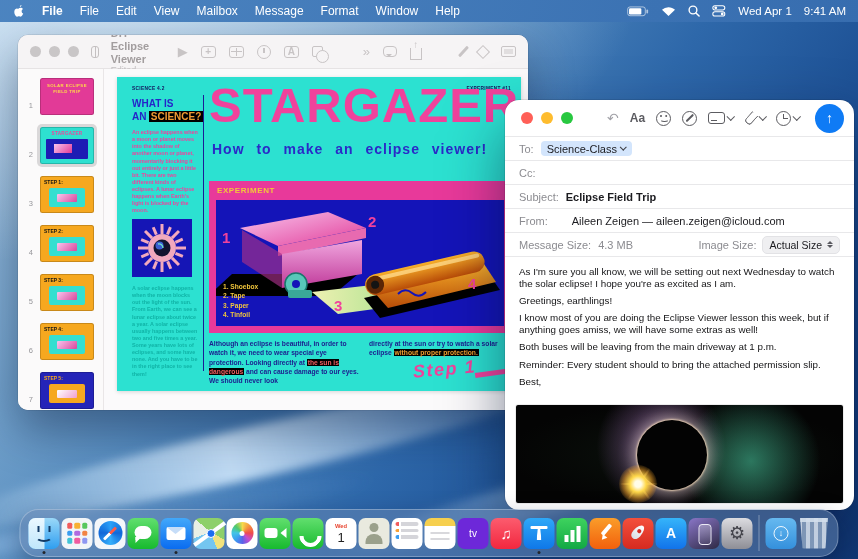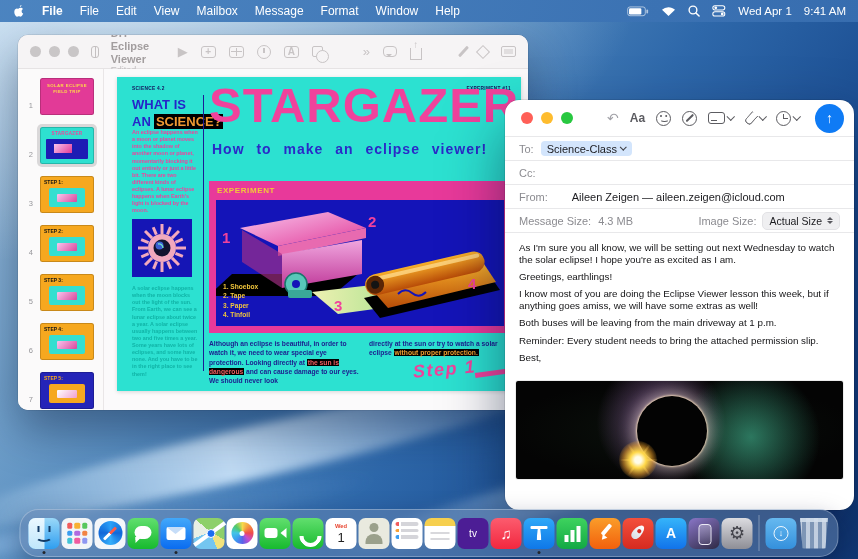--- a/index.html
+++ b/index.html
@@ -77,21 +77,21 @@
   .tstep .mini::after{content:"";position:absolute;left:22%;top:30%;width:55%;height:42%;background:linear-gradient(135deg,#f8c6ee,#d8489c);border-radius:1px}
   .t7{background:#2424b8}
   .t7 .lab{position:absolute;left:3px;top:2px;font-size:5px;font-weight:800;color:#f6a81f}
   .t7 .mini{position:absolute;left:8px;top:11px;right:8px;bottom:5px;background:#f6a81f;border-radius:2px}
   .t7 .mini::after{content:"";position:absolute;left:22%;top:30%;width:55%;height:42%;background:linear-gradient(135deg,#ffffff,#f0a0d0);border-radius:1px}
 
   .kdoc-area{flex:1;background:#fbfafb;position:relative}
   .page{position:absolute;left:13px;top:8px;width:404px;height:314px;background:#2ce1d1;overflow:hidden;box-shadow:0 1px 4px rgba(0,0,0,.15)}
   .kick{position:absolute;font-size:4.8px;font-weight:800;color:#13135c;letter-spacing:.3px}
   .kl{left:15px;top:9px}.kr{right:10px;top:9px}
-  .head1{position:absolute;left:15px;top:20px;font-size:13px;font-weight:800;color:#2525c9;line-height:1.3}
+  .head1{position:absolute;left:15px;top:20px;font-size:10px;font-weight:800;color:#2525c9;line-height:1.3}
   .hlq{background:#000;color:#f09a32;padding:0 1.5px}
   .ppink{position:absolute;left:15px;top:52px;width:66px;font-size:5.4px;line-height:1.32;color:#f0419d;font-weight:700}
   .sunbox{position:absolute;left:15px;top:142px;width:60px;height:58px;background:#1515b5}
   .pteal{position:absolute;left:15px;top:208px;width:66px;font-size:5.4px;line-height:1.32;color:#10b3a6;font-weight:700}
   .vline{position:absolute;left:86px;top:18px;width:1.3px;height:276px;background:#1c1c96}
   .ptitle{position:absolute;left:92px;top:0px;font-size:49px;font-weight:800;color:#f0429c;letter-spacing:1px;white-space:nowrap}
   .psub{position:absolute;left:95px;top:64px;font-size:14px;font-weight:700;color:#2a2ac8;letter-spacing:1px;word-spacing:7px;white-space:nowrap}
   .mat{position:absolute;left:92px;top:104px;width:302px;height:152px;background:#e8399a}
   .mat .mlab{position:absolute;left:8px;top:5px;font-size:8px;font-weight:800;color:#f2c63c;letter-spacing:.6px}
   .mbox{position:absolute;left:7px;top:19px;right:7px;bottom:7px;background:#1414b8;overflow:hidden}
@@ -194,21 +194,21 @@
   .cal b{color:#e8432e;font-size:5.8px;font-weight:700;line-height:1.4}
   .cal s{text-decoration:none;font-size:13px;color:#222;line-height:1}
   .ct{background:#e9eadf}
   .ct::before{content:"";position:absolute;left:11px;top:5.5px;width:9px;height:9px;border-radius:50%;background:#9aa08b}
   .ct::after{content:"";position:absolute;left:7px;top:16px;width:17px;height:10px;border-radius:8px 8px 0 0;background:#9aa08b}
   .rm{background:#fff;padding-top:4.5px}
   .rm i{display:block;height:3.5px;margin:0 4px 3.2px;border-radius:2px;
         background:linear-gradient(90deg,var(--c) 0 3.5px,transparent 3.5px 5.5px,#d5d5da 5.5px)}
   .nt{background:linear-gradient(180deg,#f6cf4e 0 8px,#fff 8px)}
   .nt::before{content:"";position:absolute;left:6px;top:14px;width:19px;height:2px;background:#d8d8dc;box-shadow:0 6px 0 #d8d8dc}
-  .tv{background:#4c1d95;color:#fff;display:flex;align-items:center;justify-content:center;font-weight:400;font-size:10px}
+  .tv{background:#6d28d9;color:#fff;display:flex;align-items:center;justify-content:center;font-weight:400;font-size:10px}
   .mu{background:linear-gradient(180deg,#fc5c6e,#f2273f);color:#fff;display:flex;align-items:center;justify-content:center;font-size:15px}
   .kn{background:linear-gradient(180deg,#2ea8f8,#0f78e8)}
   .kn::before{content:"";position:absolute;left:7px;top:8px;width:17px;height:3.5px;background:#fff;border-radius:1px}
   .kn::after{content:"";position:absolute;left:13px;top:11.5px;width:5px;height:11px;background:#fff;clip-path:polygon(25% 0,75% 0,100% 100%,0 100%)}
   .nb{background:linear-gradient(180deg,#3ed35e,#12a844);display:flex;align-items:flex-end;justify-content:center;gap:2px;padding-bottom:7px}
   .nb i{display:block;width:4px;background:#fff}
   .nb i:nth-child(1){height:7px}.nb i:nth-child(2){height:12px}.nb i:nth-child(3){height:16px}
   .pgs{background:linear-gradient(180deg,#fa9d2a,#f2600c)}
   .pgs::before{content:"";position:absolute;left:15px;top:5px;width:3.5px;height:13px;background:#fff;border-radius:1px;transform:rotate(40deg)}
   .pgs::after{content:"";position:absolute;left:9.5px;top:17.5px;border:3px solid transparent;border-top:5.5px solid #fff;transform:rotate(40deg)}
@@ -524,20 +524,24 @@
     <span class="flab">To:</span>
     <span class="token">
         <span>Science-Class</span>
         <i class="chev"></i>
       </span>
   </div>
   <div class="frow">
     <span class="flab">Cc:</span>
   </div>
   <div class="frow">
+    <span class="flab">Subject:</span>
+    <span class="fval b">Eclipse Field Trip</span>
+  </div>
+  <div class="frow">
     <span class="flab">From:</span>
     <span class="fval" style="margin-left:24px">Aileen Zeigen — aileen.zeigen@icloud.com</span>
   </div>
   <div class="frow">
     <span class="flab">Message Size:</span>
     <span class="fval" style="color:#8b8b90">4.3 MB</span>
     <span class="sizer">
       <span>Image Size:</span>
       <span class="stepper">
         <span>Actual Size</span>
@@ -546,21 +550,21 @@
             <i class="d"></i>
           </span>
       </span>
     </span>
   </div>
   <div class="mbody">
     <p>As I'm sure you all know, we will be setting out next Wednesday to watch the solar eclipse! I hope you're as excited as I am.</p>
     <p>Greetings, earthlings!</p>
     <p>I know most of you are doing the Eclipse Viewer lesson this week, but if anything goes amiss, we will have some extras as well!</p>
     <p>Both buses will be leaving from the main driveway at 1 p.m.</p>
-    <p>Reminder: Every student needs to bring the attached permission slip.</p>
+    <p>Reminder: Every student should to bring the attached permission slip.</p>
     <p><span>Best,</span><br></p>
   </div>
   <div class="photo">
     <i class="glowp"></i>
     <i class="glowg"></i>
     <i class="moon"></i>
     <i class="ray"></i>
     <i class="ray r2"></i>
     <i class="ray r3"></i>
     <i class="flare"></i>

